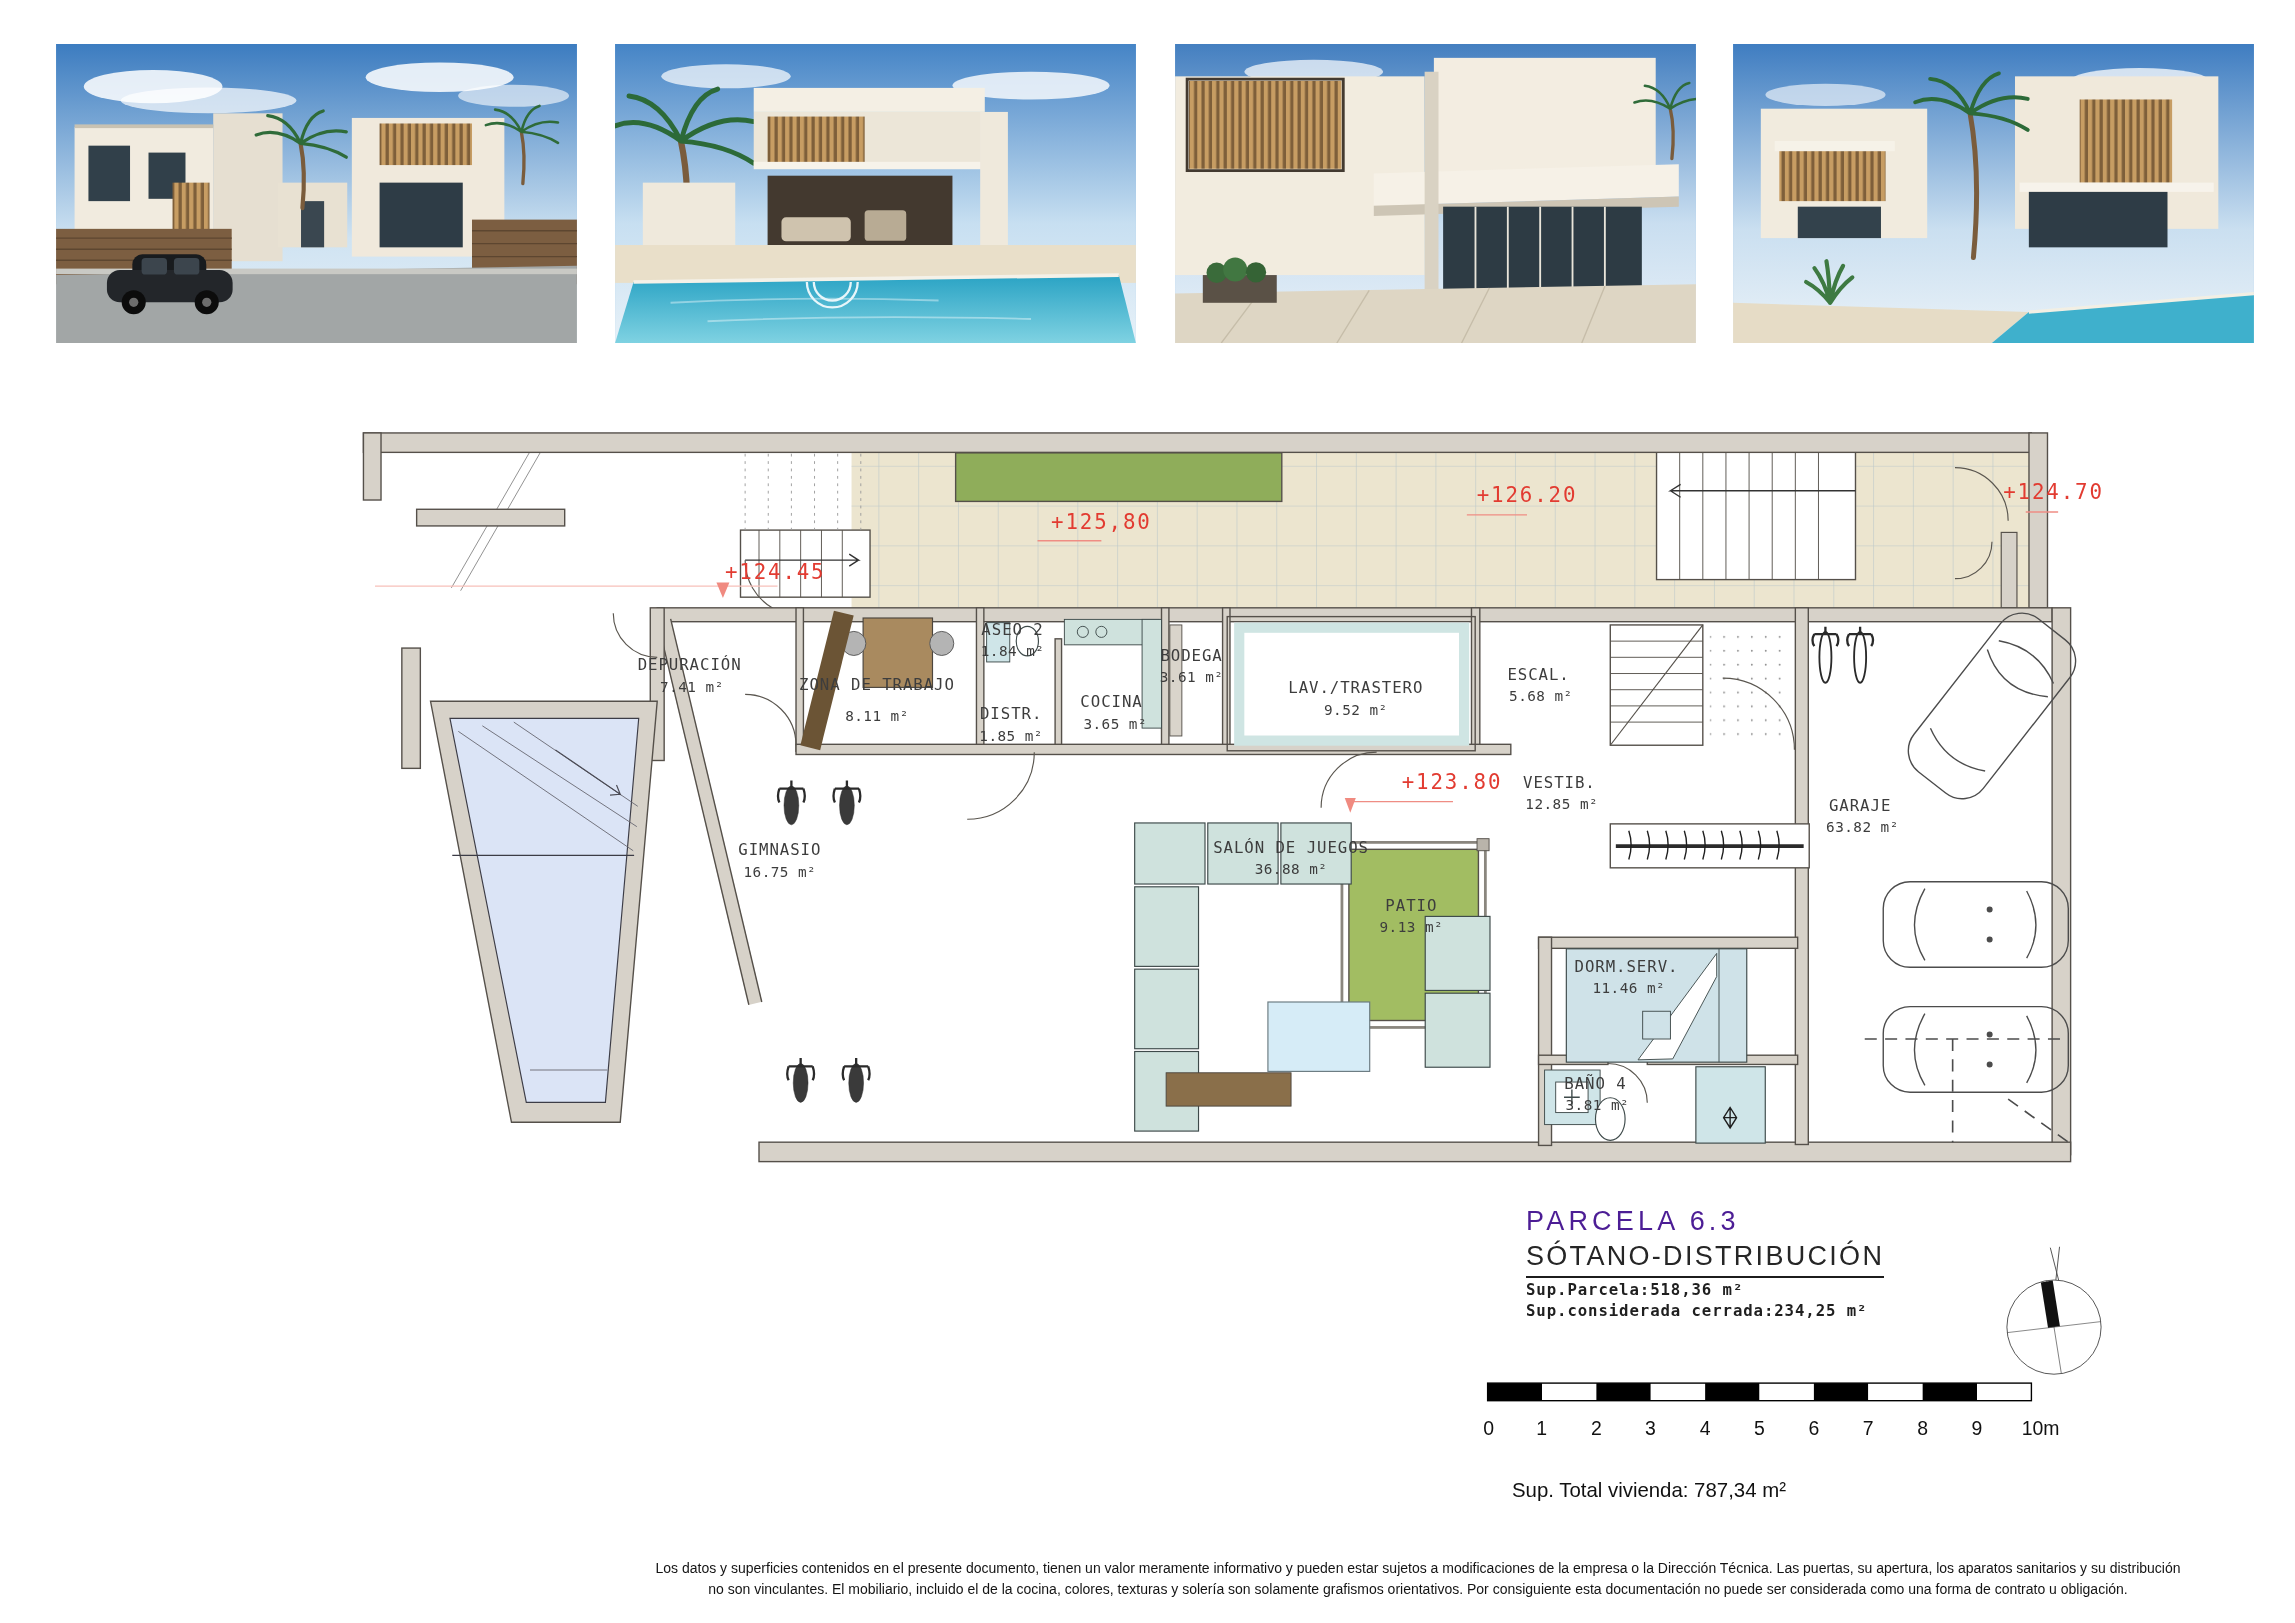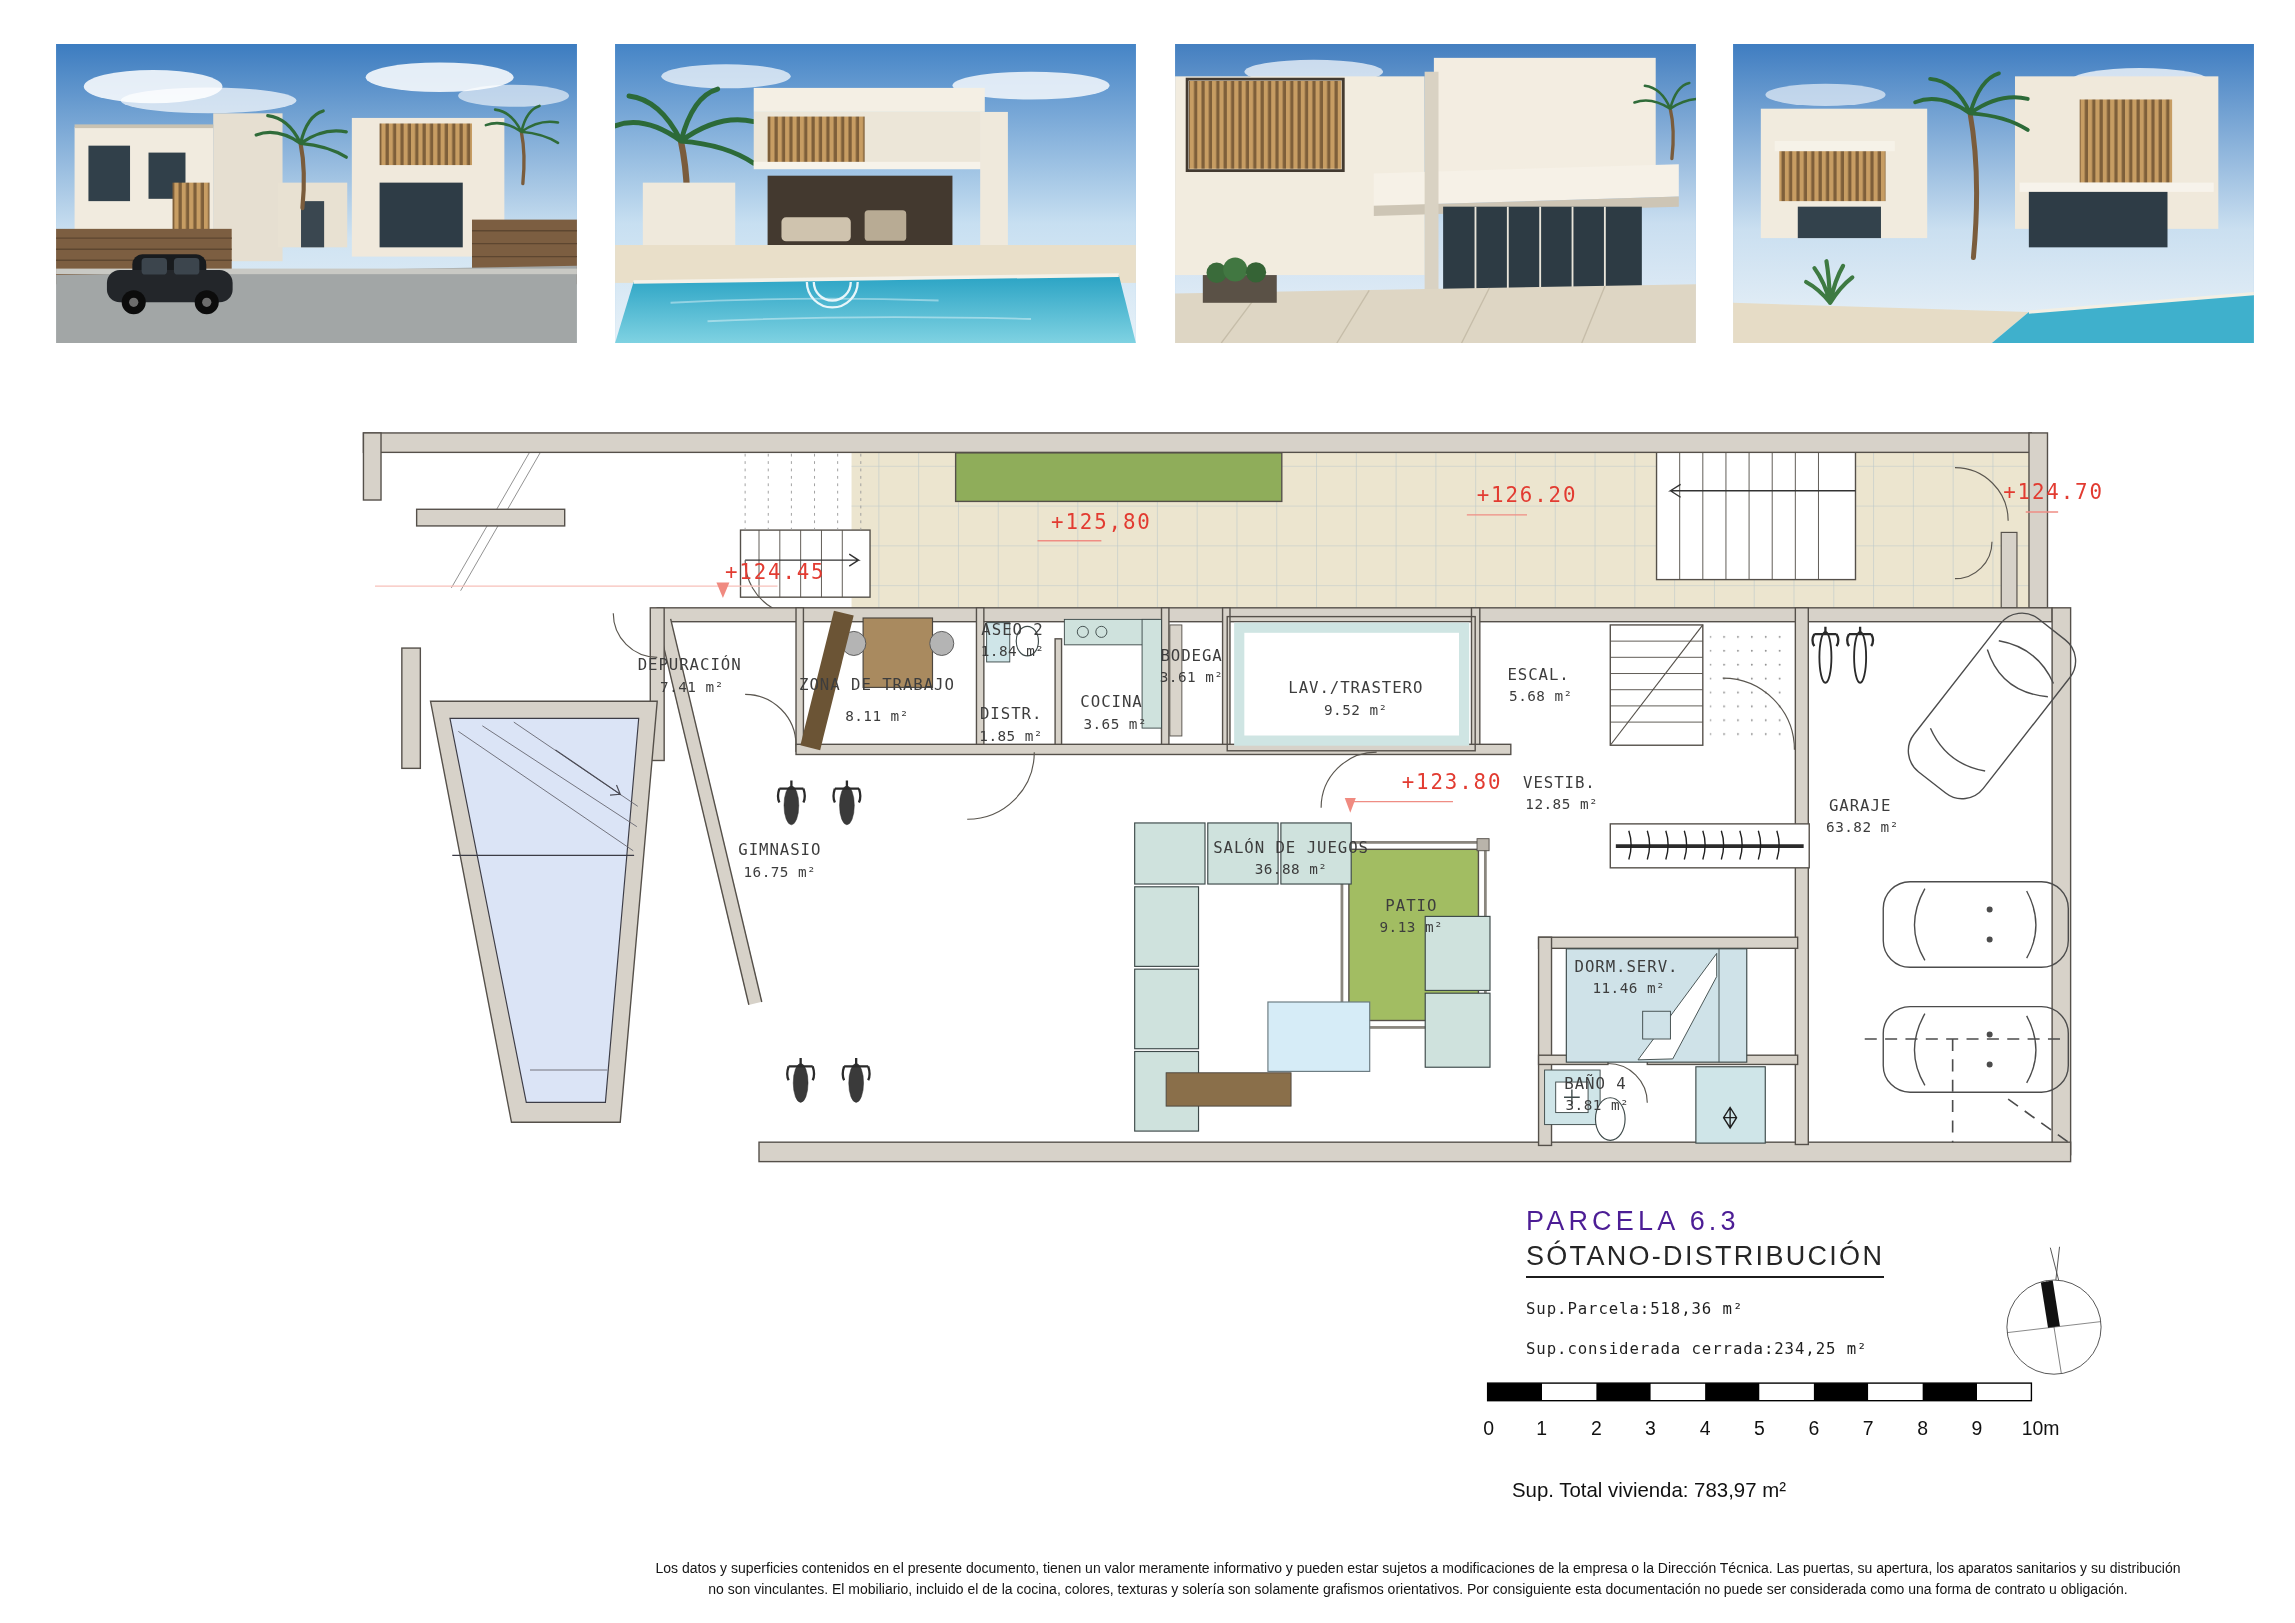--- a/index.html
+++ b/index.html
@@ -11,21 +11,21 @@
   #plan{position:absolute;left:361px;top:426px;width:1911px;height:768px;}
   .rn{font-family:"DejaVu Sans Mono",monospace;font-size:34px;fill:#3d3d3d;letter-spacing:2px;text-anchor:middle;}
   .ra{font-family:"DejaVu Sans Mono",monospace;font-size:31px;fill:#3d3d3d;letter-spacing:1px;text-anchor:middle;}
   .red{font-family:"DejaVu Sans Mono",monospace;font-size:45px;fill:#e23b31;letter-spacing:4px;text-anchor:middle;}
   .wall{fill:#d7d2c9;stroke:#55504a;stroke-width:3;}
   .arc{stroke:#5a564f;stroke-width:2.5;fill:none;}
   #titleblock{position:absolute;left:1526px;top:1206px;}
   #page-title{font-size:27px;letter-spacing:4.2px;color:#4c1d95;}
   #page-subtitle{font-size:27px;letter-spacing:2.3px;color:#262626;display:inline-block;
                  border-bottom:2.3px solid #1c1c1c;padding-bottom:4px;margin-top:3.7px;}
-  .supline{font-family:"DejaVu Sans Mono",monospace;font-size:15.7px;letter-spacing:0.9px;color:#1f1f1f;margin-top:21px;}
+  .supline{font-family:"DejaVu Sans Mono",monospace;font-size:15.7px;letter-spacing:0.9px;color:#1f1f1f;margin-top:2px;font-weight:bold;}
   #scalebar{position:absolute;left:1483px;top:1376px;width:597px;height:79px;}
   .scalenum{font-size:42px;fill:#111;text-anchor:middle;font-family:"Liberation Sans",sans-serif;}
   #compass{position:absolute;left:1989px;top:1244px;width:130px;height:157px;}
   #total-area{position:absolute;left:1512px;top:1479px;font-size:20.4px;color:#111;}
   #disclaimer{position:absolute;left:532px;top:1558px;width:1772px;text-align:center;
               font-size:14px;line-height:21px;color:#141414;}
 </style>
 </head>
 <body>
 
@@ -512,19 +512,19 @@
 <svg id="compass" viewBox="0 0 280 340">
   <path d="M132,8 L150,78 M152,6 L144,78" stroke="#4a4a4a" stroke-width="2" fill="none"></path>
   <circle cx="140" cy="180" r="102" fill="#ffffff" stroke="#4a4a4a" stroke-width="2"></circle>
   <g transform="rotate(-9 140 180)">
     <line x1="140" y1="78" x2="140" y2="282" stroke="#555" stroke-width="1.5"></line>
     <rect x="127" y="80" width="26" height="100" fill="#111"></rect>
   </g>
   <line x1="38" y1="192" x2="242" y2="168" stroke="#555" stroke-width="1.5"></line>
 </svg>
 
-<div id="total-area">Sup. Total vivienda: 783,97 m²</div>
+<div id="total-area">Sup. Total vivienda: 787,34 m²</div>
 
 <div id="disclaimer">
   <div>Los datos y superficies contenidos en el presente documento, tienen un valor meramente informativo y pueden estar sujetos a modificaciones de la empresa o la Dirección Técnica. Las puertas, su apertura, los aparatos sanitarios y su distribución</div>
   <div>no son vinculantes. El mobiliario, incluido el de la cocina, colores, texturas y solería son solamente grafismos orientativos. Por consiguiente esta documentación no puede ser considerada como una forma de contrato u obligación.</div>
 </div>
 
 
 </body></html>

